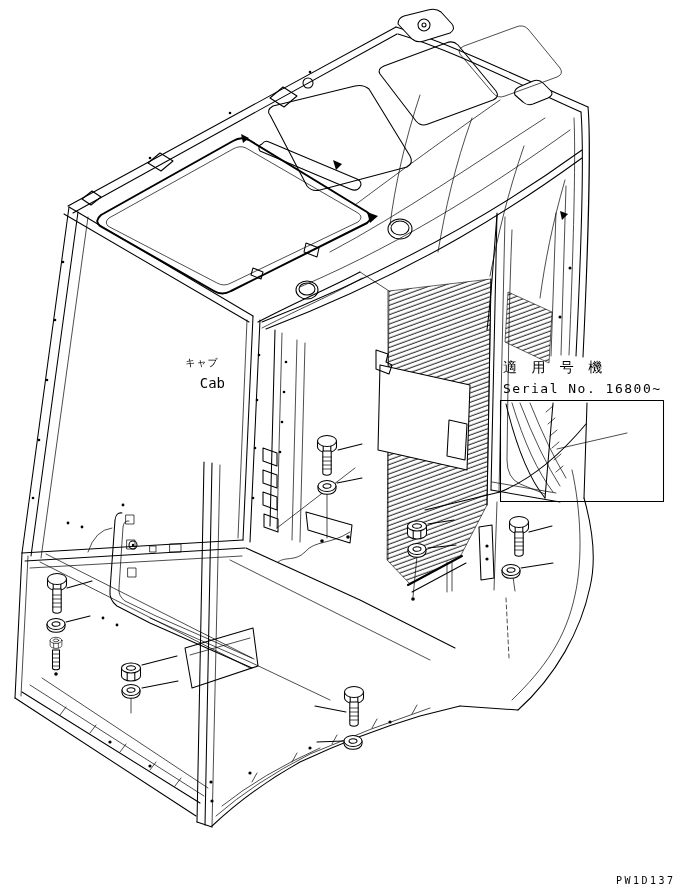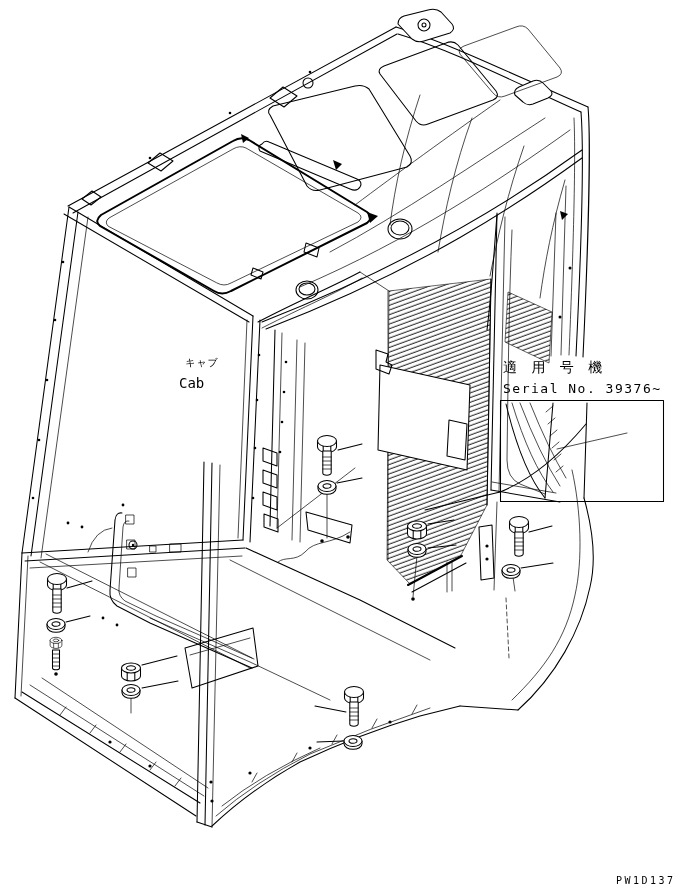--- a/index.html
+++ b/index.html
@@ -13,21 +13,21 @@
   .ln{stroke:#000;fill:none;stroke-width:1.05;stroke-linecap:round;stroke-linejoin:round;}
   .thin{stroke-width:0.7;}
   .thick{stroke-width:2;}
   .fw{fill:#fff;}
   .dot{fill:#000;stroke:none;}
   .tri{fill:#000;stroke:none;}
   .dash{stroke-dasharray:4 3;}
   .hatchfill{fill:url(#hatch);stroke:#000;stroke-width:0.6;}
   .txt{position:absolute;color:#000;white-space:pre;}
   .cab-ja{left:179px;top:356px;width:46px;text-align:center;font-size:10px;letter-spacing:1px;}
-  .cab-en{left:179px;top:375px;width:46px;text-align:left;font-size:14px;}
+  .cab-en{left:179px;top:375px;width:46px;text-align:right;font-size:14px;}
   .ser-ja{left:503px;top:359px;font-size:14px;letter-spacing:3px;font-family:Liberation Mono, monospace;}
   .ser-en{left:503px;top:381px;font-size:13px;letter-spacing:1.5px;}
   .code{left:616px;top:875px;font-size:10px;letter-spacing:2.5px;}
 </style>
 </head>
 <body>
 
 <div class="stage">
 <svg width="688" height="896" viewBox="0 0 688 896">
   <defs>
@@ -346,15 +346,15 @@
     <use href="#g-bolt" x="354" y="688"></use>
     <use href="#g-washer" x="353" y="741"></use>
     <use href="#g-bolt" x="519" y="518"></use>
     <use href="#g-washer" x="511" y="570"></use>
   </g>
 </svg>
 
 <div class="txt cab-ja">キャブ</div>
 <div class="txt cab-en">Cab</div>
 <div class="txt ser-ja">適 用 号 機</div>
-<div class="txt ser-en">Serial No. 39376~</div>
+<div class="txt ser-en">Serial No. 16800~</div>
 <div class="txt code">PW1D137</div>
 </div>
 
 </body></html>

